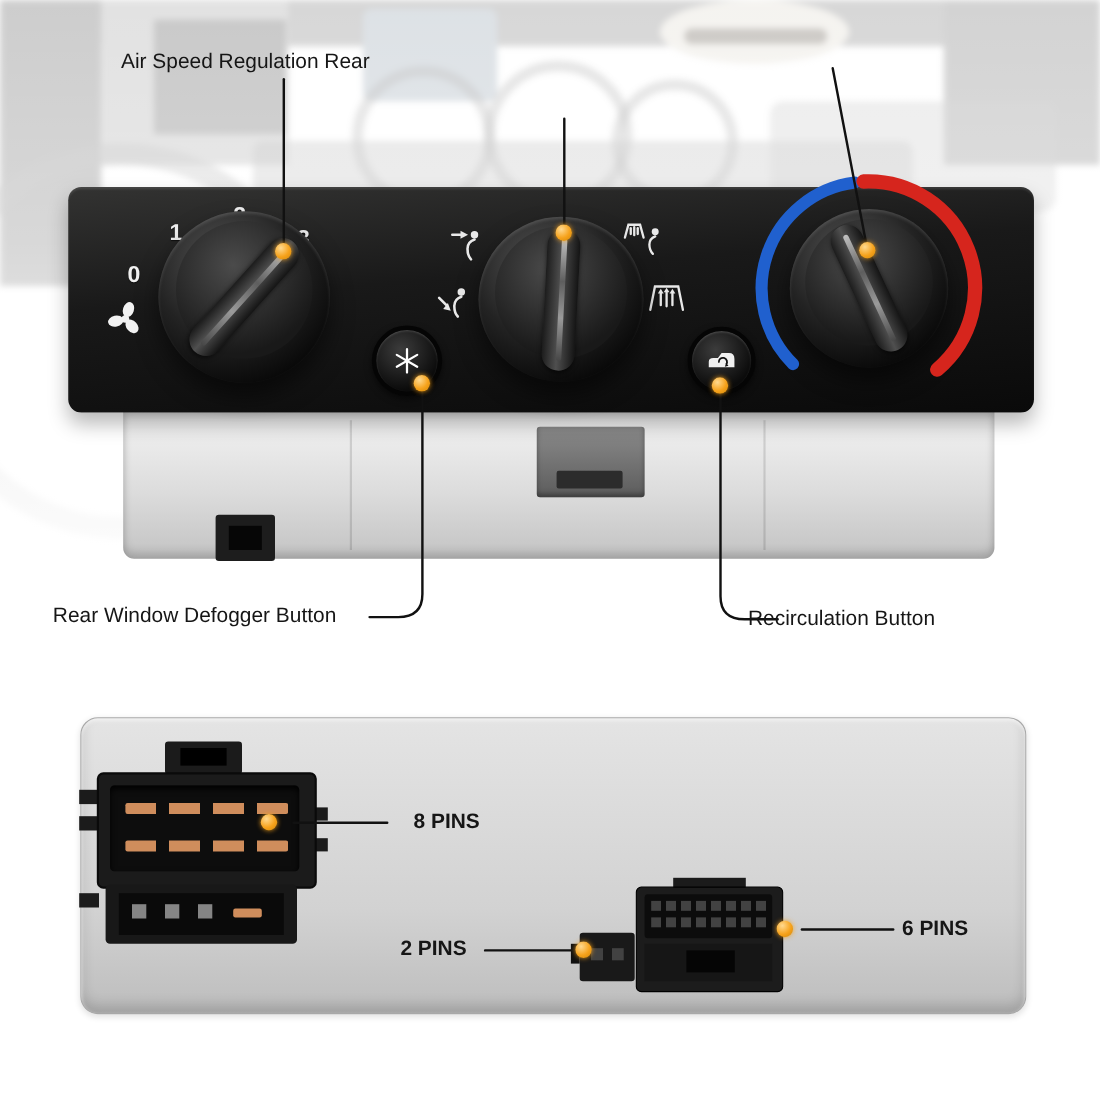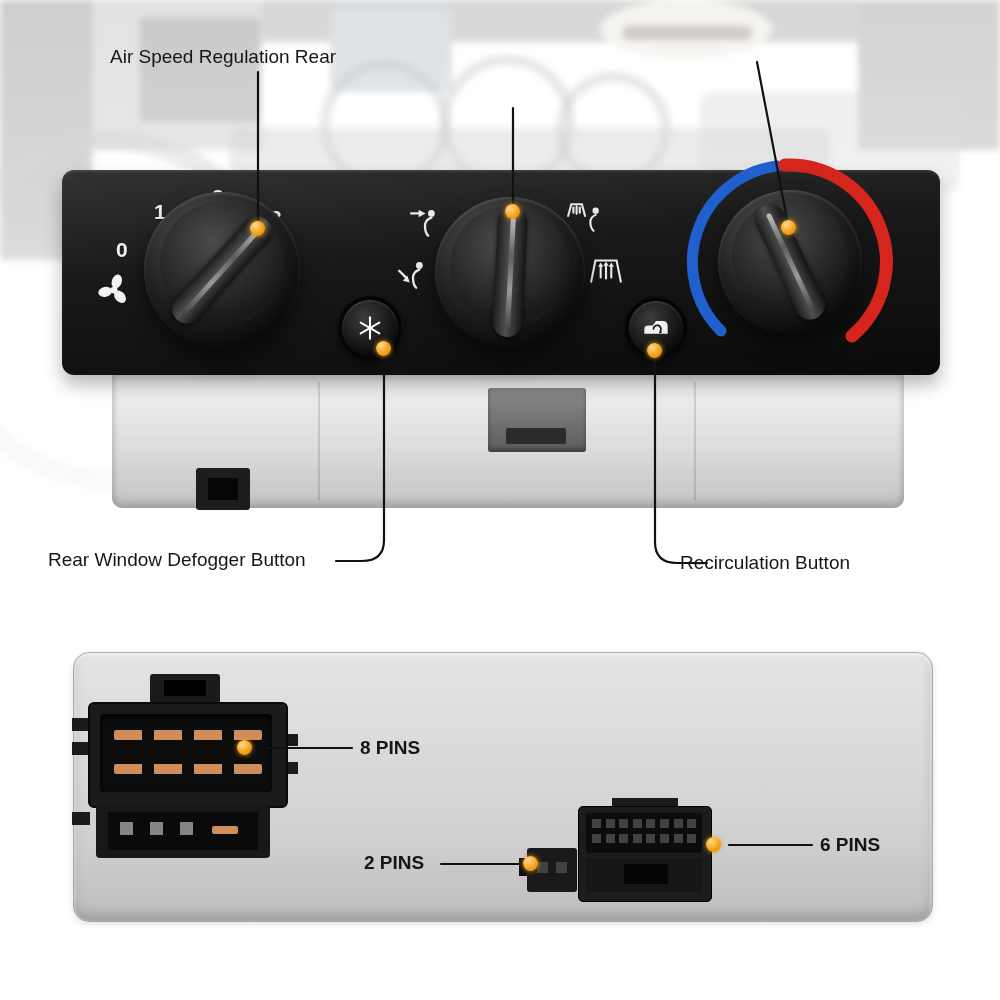--- a/index.html
+++ b/index.html
@@ -238,17 +238,17 @@
   <div class="dot" style="left:781px;top:220px;"></div>
   <div class="dot" style="left:376px;top:341px;"></div>
   <div class="dot" style="left:647px;top:343px;"></div>
   <div class="dot" style="left:237px;top:740px;"></div>
   <div class="dot" style="left:523px;top:856px;"></div>
   <div class="dot" style="left:706px;top:837px;"></div>
 
   <div class="callout" style="left:110px;top:46px;">Air Speed Regulation Rear</div>
   <div class="callout" style="left:48px;top:549px;">Rear Window Defogger Button</div>
   <div class="callout" style="left:680px;top:552px;">Recirculation Button</div>
-  <div class="callout pins" style="left:360px;top:737px;">8 PINS</div>
+  <div class="callout pins" style="left:376px;top:737px;">8 PINS</div>
   <div class="callout pins" style="left:364px;top:852px;">2 PINS</div>
   <div class="callout pins" style="left:820px;top:834px;">6 PINS</div>
 
 </div>
 
 </body></html>

